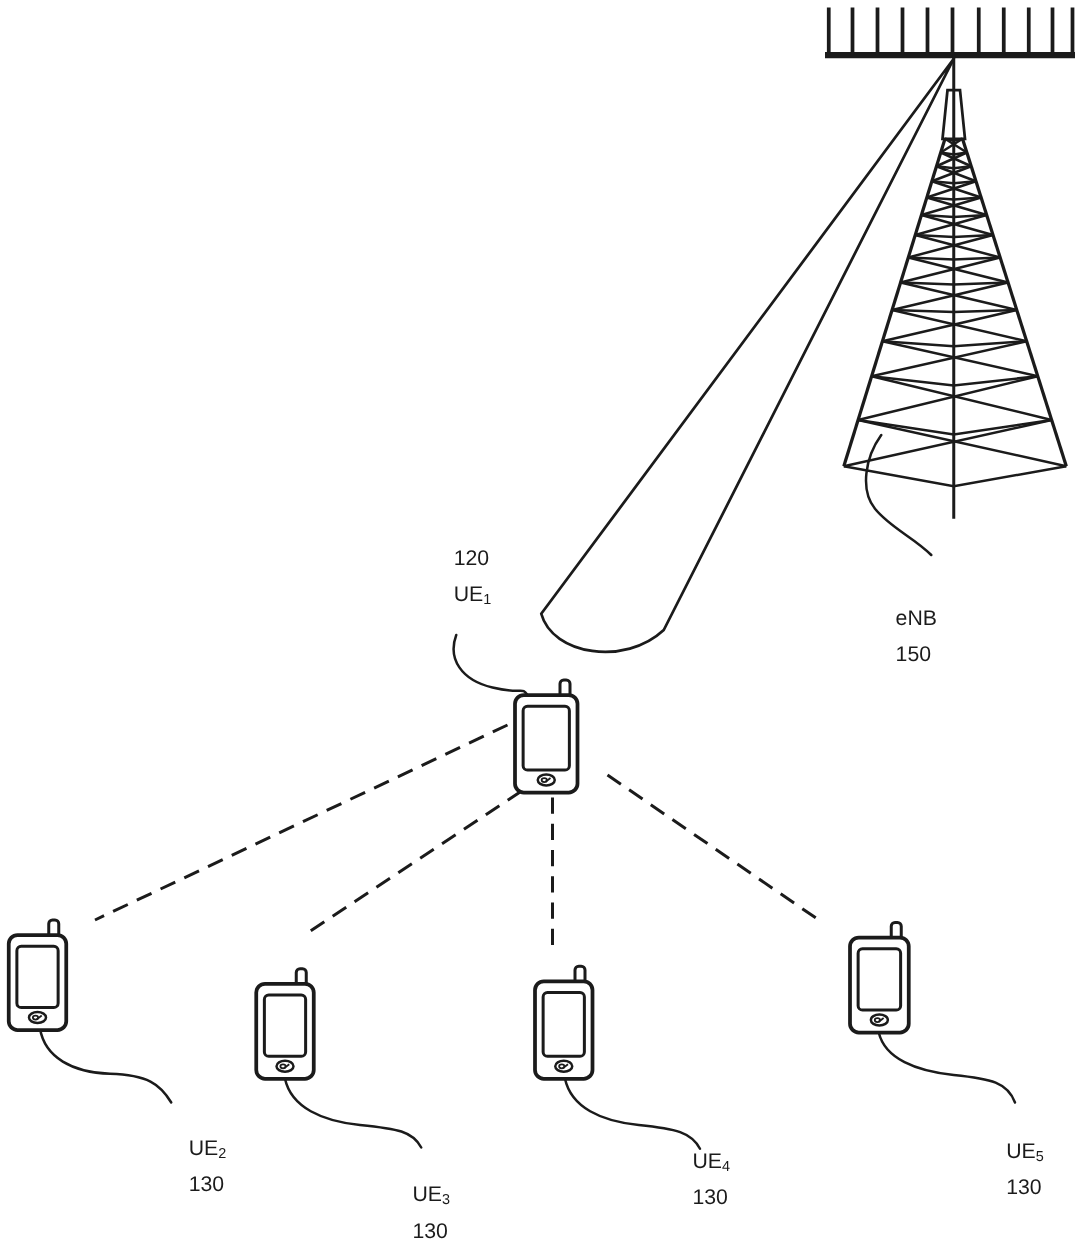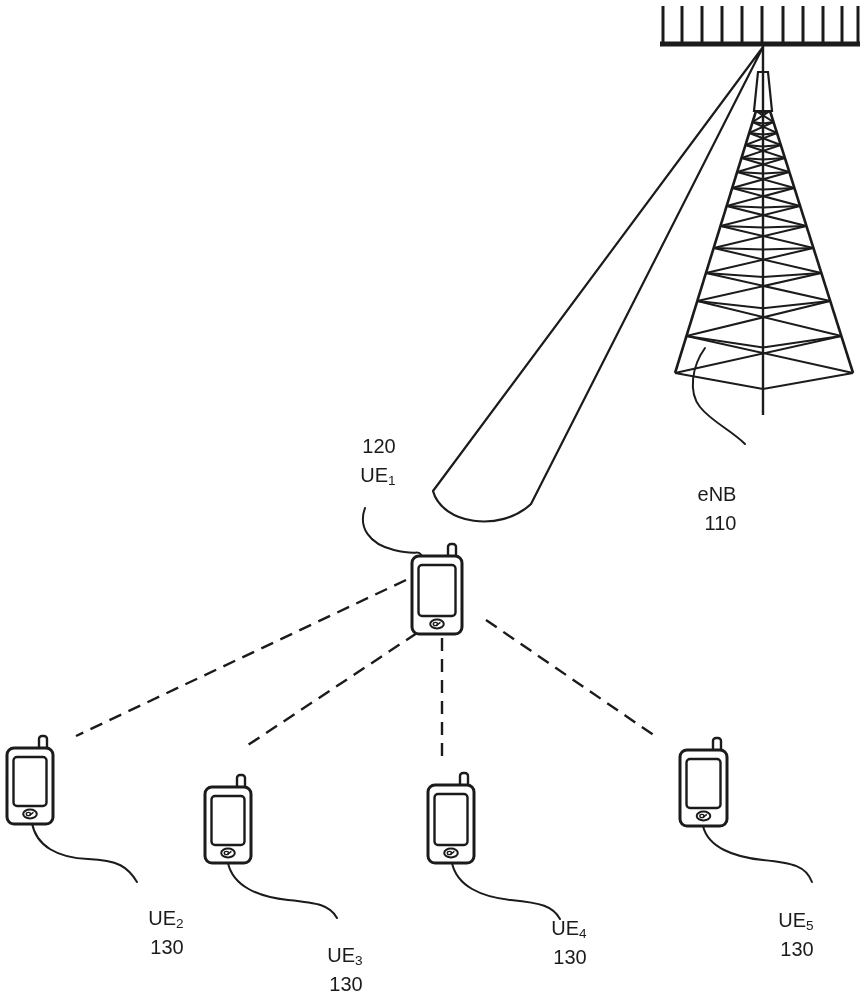--- a/index.html
+++ b/index.html
@@ -1,19 +1,19 @@
 <!DOCTYPE html>
 <html style="--ink: #1b1b1b; --paper: #ffffff;"><head>
 <meta charset="utf-8">
 <style>
   html,body{margin:0;padding:0;background:#fff;}
   .stage{position:relative;width:864px;height:1000px;background:var(--paper,#fff);overflow:hidden;}
   .stage svg{position:absolute;left:0;top:0;}
-  .lbl{position:absolute;transform:translateX(-50%);text-align:right;
-       font-family:"Liberation Sans",sans-serif;font-size:20px;line-height:29px;
+  .lbl{position:absolute;transform:translateX(-50%);text-align:left;
+       font-family:"Liberation Sans",sans-serif;font-size:17px;line-height:29px;
        color:var(--ink,#1b1b1b);white-space:nowrap;}
   .lbl sub{font-size:68%;line-height:0;vertical-align:-0.22em;}
 </style>
 </head>
 <body>
 
 <div class="stage">
 
   <svg width="864" height="1000" viewBox="0 0 864 1000">
     <g id="g-tower">
@@ -133,38 +133,38 @@
           <line x1="703" y1="817.4" x2="706.9" y2="814.4" stroke="#1b1b1b" stroke-width="1.4"></line>
         </g>
       </g>
   </svg>
 
   <div class="lbl" style="left:378px;top:432px">
     <div>120</div>
     <div><span>UE</span><sub>1</sub></div>
   </div>
 
-  <div class="lbl" style="left:717px;top:480px">
+  <div class="lbl" style="left:733px;top:480px">
     <div>eNB</div>
-    <div>110</div>
+    <div>150</div>
   </div>
 
   <div class="lbl" style="left:166px;top:904px">
     <div><span>UE</span><sub>2</sub></div>
     <div>130</div>
   </div>
 
   <div class="lbl" style="left:345px;top:941px">
     <div><span>UE</span><sub>3</sub></div>
     <div>130</div>
   </div>
 
   <div class="lbl" style="left:569px;top:914px">
     <div><span>UE</span><sub>4</sub></div>
     <div>130</div>
   </div>
 
-  <div class="lbl" style="left:796px;top:906px">
+  <div class="lbl" style="left:820px;top:906px">
     <div><span>UE</span><sub>5</sub></div>
     <div>130</div>
   </div>
 
 </div>
 
 </body></html>

